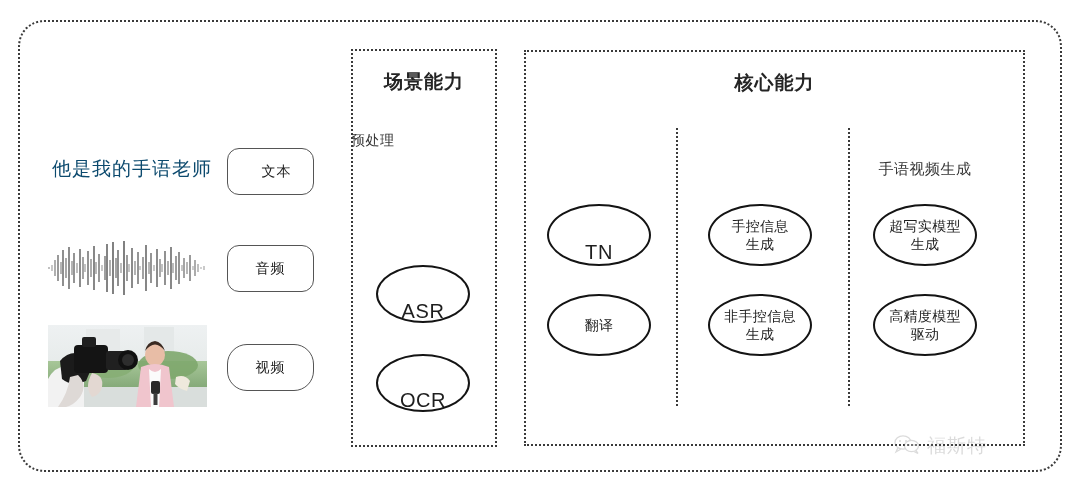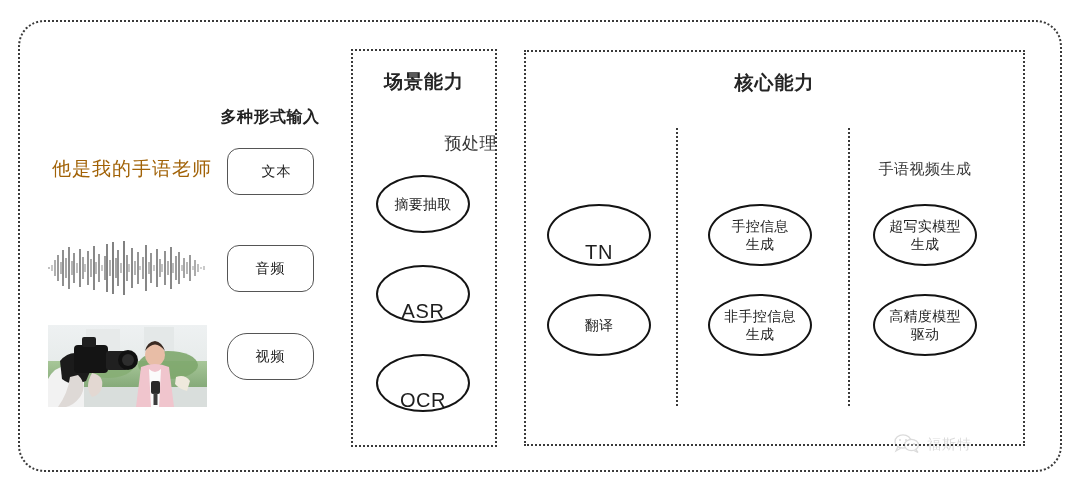--- a/index.html
+++ b/index.html
@@ -49,23 +49,23 @@
     letter-spacing: 1px;
     color: #242424;
     text-align: center;
     white-space: nowrap;
   }
   .title-scene { left: 351px; top: 69px; width: 146px; }
   .title-core  { left: 524px; top: 70px; width: 501px; }
 
   .sub-title {
     position: absolute;
-    font-size: 17px;
+    font-size: 14px;
     color: #333333;
-    text-align: right;
+    text-align: left;
     white-space: nowrap;
     letter-spacing: .5px;
   }
   .sub-scene { left: 351px; top: 132px; width: 146px; }
 
   .col-title {
     position: absolute;
     font-size: 15px;
     color: #333333;
     text-align: center;
@@ -132,21 +132,21 @@
     letter-spacing: .5px;
   }
 
   .sample-text {
     position: absolute;
     left: 44px;
     top: 156px;
     width: 176px;
     text-align: center;
     font-size: 19px;
-    color: #a16207;
+    color: #0c4a6e;
     white-space: nowrap;
     letter-spacing: 1px;
   }
 
   .pill {
     position: absolute;
     left: 227px;
     width: 87px;
     height: 47px;
     border: 1.6px solid #555555;
@@ -155,21 +155,21 @@
     background: #ffffff;
     display: flex;
     align-items: center;
     justify-content: center;
     font-size: 14px;
     color: #222222;
     letter-spacing: 1px;
   }
   .pill-0 { top: 148px; padding-left: 12px; }
   .pill-1 { top: 245px; }
-  .pill-2 { top: 333px; border-radius: 20px; }
+  .pill-2 { top: 344px; border-radius: 20px; }
 
   
   .waveform {
     position: absolute;
     left: 47px;
     top: 238px;
     width: 160px;
     height: 60px;
   }
 
@@ -189,34 +189,33 @@
   .watermark {
     position: absolute;
     left: 893px;
     top: 433px;
     display: flex;
     align-items: center;
     gap: 6px;
     opacity: .30;
   }
   .watermark .wm-text {
-    font-size: 14px;
+    font-size: 19px;
     color: #8a8a8a;
     letter-spacing: 1px;
     white-space: nowrap;
   }
 </style>
 </head>
 <body>
 
 <div id="canvas">
 
   <div class="outer-frame"></div>
 
-  <div class="input-heading">多种形式输入</div>
 
   <div class="sample-text">他是我的手语老师</div>
 
   <div class="waveform">
     <svg viewBox="0 0 160 60" width="160" height="60" preserveAspectRatio="none" aria-hidden="true">
       <g stroke="#3f3f3f" stroke-width="1.1">
         <line x1="2" y1="29" x2="2" y2="31" stroke="#8d8d8d"></line>
         <line x1="5" y1="27" x2="5" y2="33" stroke="#9a9a9a"></line>
         <line x1="8" y1="22" x2="8" y2="38" stroke="#6e6e6e"></line>
         <line x1="11" y1="17" x2="11" y2="43" stroke="#474747"></line>
@@ -324,23 +323,20 @@
     <span>音频</span>
   </div>
   <div class="pill pill-2">
     <span>视频</span>
   </div>
 
   <div class="panel panel-scene"></div>
   <div class="panel-title title-scene">场景能力</div>
   <div class="sub-title sub-scene">预处理</div>
 
-  <div class="ellipse ellipse-scene e-s-0">
-    <span>摘要抽取</span>
-  </div>
   <div class="ellipse ellipse-scene e-s-2">
     <span class="en">OCR</span>
   </div>
   <div class="ellipse ellipse-scene e-s-1">
     <span class="en">ASR</span>
   </div>
 
   <div class="panel panel-core"></div>
   <div class="panel-title title-core">核心能力</div>
 

